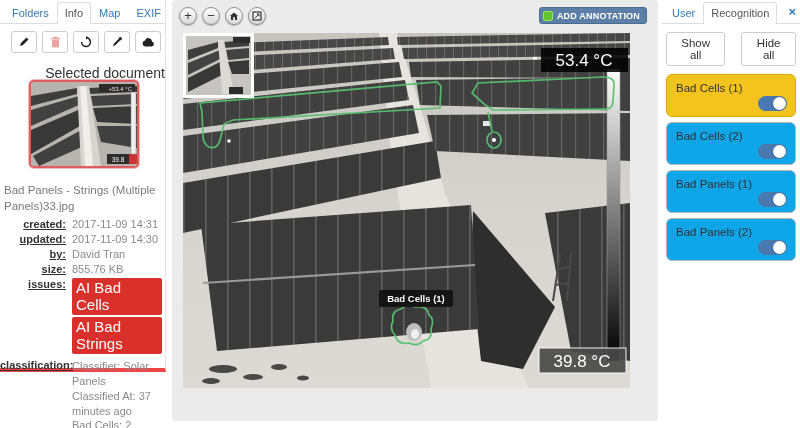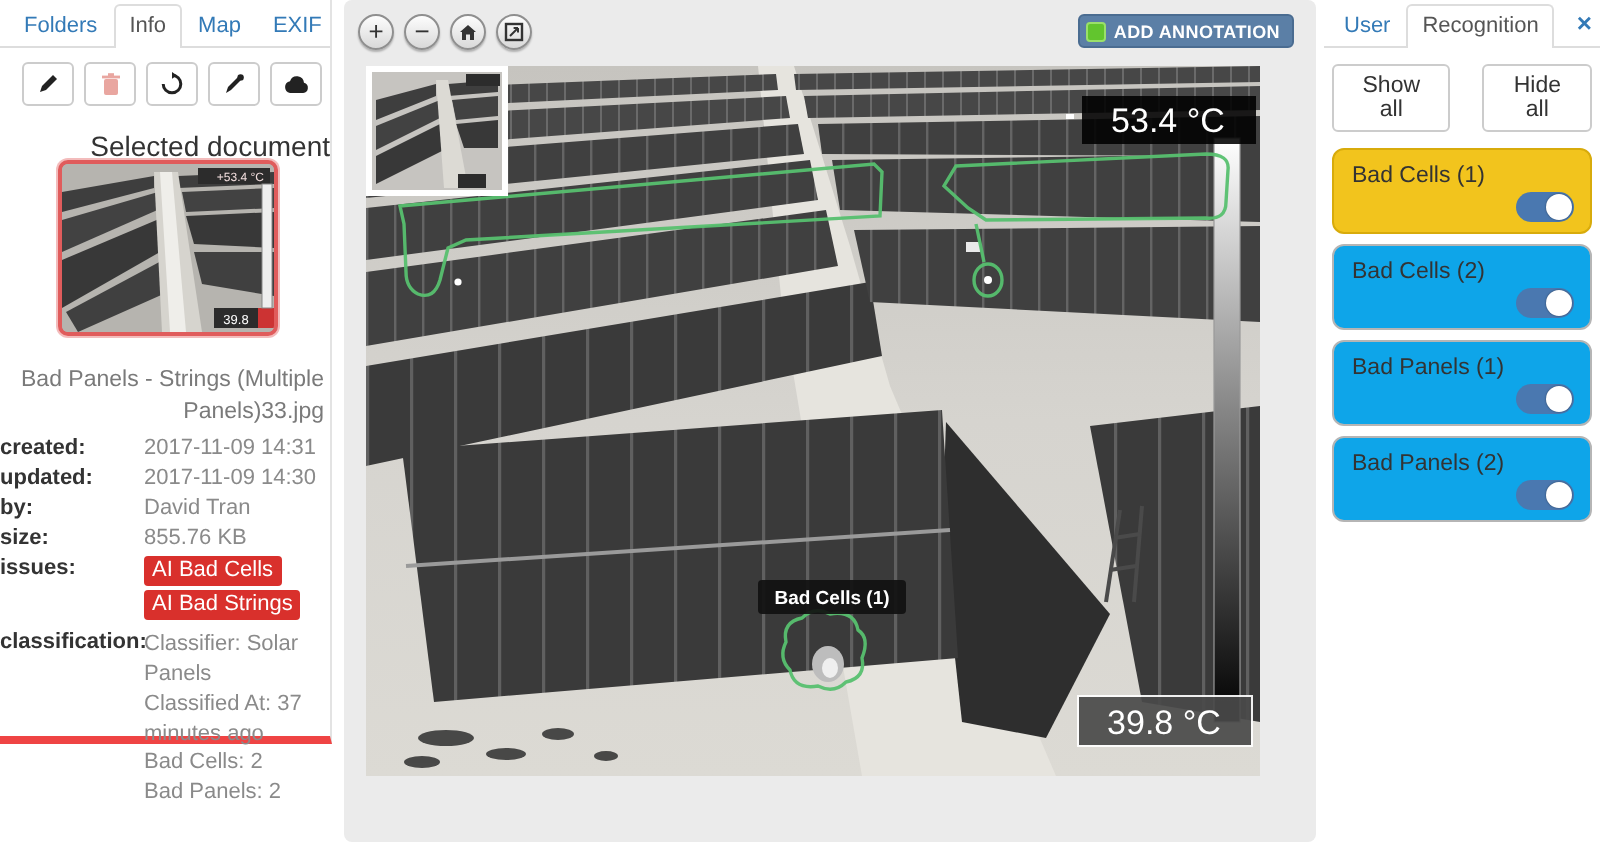--- a/index.html
+++ b/index.html
@@ -8,26 +8,26 @@
   
   .left-panel { position:absolute; left:0; top:0; width:166px; height:372px; background:#fff; border-right:1px solid #e3e3e3; border-bottom:4px solid #ef4444; }
   .ltabs { display:flex; align-items:flex-end; height:24px; border-bottom:1px solid #ddd; padding-left:4px; }
   .ltab { font-size:11px; color:#337ab7; padding:4px 7px; cursor:pointer; border:1px solid transparent; border-bottom:none; border-radius:3px 3px 0 0; }
   .ltab.active { color:#555; background:#fff; border-color:#ddd; margin-bottom:-1px; padding-bottom:5px; }
   .ltoolbar { display:flex; gap:5px; padding:7px 0 0 11px; }
   .tbtn { width:26px; height:22px; border:1px solid #ccc; border-radius:3px; background:#fff; display:flex; align-items:center; justify-content:center; cursor:pointer; }
   .tbtn svg { display:block; }
   .lheading { text-align:right; font-size:14px; color:#333; margin-top:12px; }
   .lthumb { position:absolute; left:29px; top:80px; width:110px; height:88px; border:2px solid #e05c5c; border-radius:5px; overflow:hidden; background:#b9b7b2; box-shadow:0 0 0 1px #f3bcbc; }
-  .fname { position:absolute; top:183px; left:4px; width:158px; text-align:right; font-size:11.5px; color:#7a7a7a; line-height:1.35; }
+  .fname { position:absolute; top:183px; left:4px; width:158px; text-align:left; font-size:11.5px; color:#7a7a7a; line-height:1.35; }
   .meta { position:absolute; top:218px; left:0; width:166px; font-size:11px; }
   .mrow { display:flex; margin-bottom:3px; }
-  .mlabel { width:72px; font-weight:bold; color:#333; flex:none; padding-right:6px; }
+  .mlabel { width:72px; text-align:right; font-weight:bold; color:#333; flex:none; padding-right:6px;text-decoration:underline; }
   .mval { color:#8a8a8a; flex:1; padding-right:4px; }
-  .badge { display:inline-block; background:#d9302c; color:#fff; font-size:11px; padding:1px 4px 2px; border-radius:2px; margin-bottom:2px; }
+  .badge { display:inline-block; background:#d9302c; color:#fff; font-size:15px; padding:1px 4px 2px; border-radius:2px; margin-bottom:2px; }
   .clines div { color:#8a8a8a; line-height:1.35; }
 
   
   .center-panel { position:absolute; left:172px; top:0; width:486px; height:421px; background:#ebebeb; border-radius:4px; }
   .zoombar { position:absolute; left:7px; top:7px; display:flex; gap:5px; }
   .zbtn { width:18px; height:18px; border-radius:50%; border:1px solid #8f8f8f; background:linear-gradient(#fdfdfd,#d9d9d9); color:#333; font-size:13px; line-height:16px; text-align:center; cursor:pointer; box-shadow:0 1px 1px rgba(0,0,0,.25); }
   .zbtn svg { display:block; margin:3px auto 0; }
   .addbtn { position:absolute; right:11px; top:7px; height:17px; background:#5b7fa6; border:1px solid #4a6c91; border-radius:3px; color:#fff; font-size:9px; font-weight:bold; display:flex; align-items:center; gap:4px; padding:0 6px 0 3px; cursor:pointer; letter-spacing:.2px; }
   .addbtn .sq { width:10px; height:10px; background:#62c52e; border:1px solid #9ae06a; border-radius:2px; }
   .imagebox { position:absolute; left:11px; top:33px; width:447px; height:355px; }

